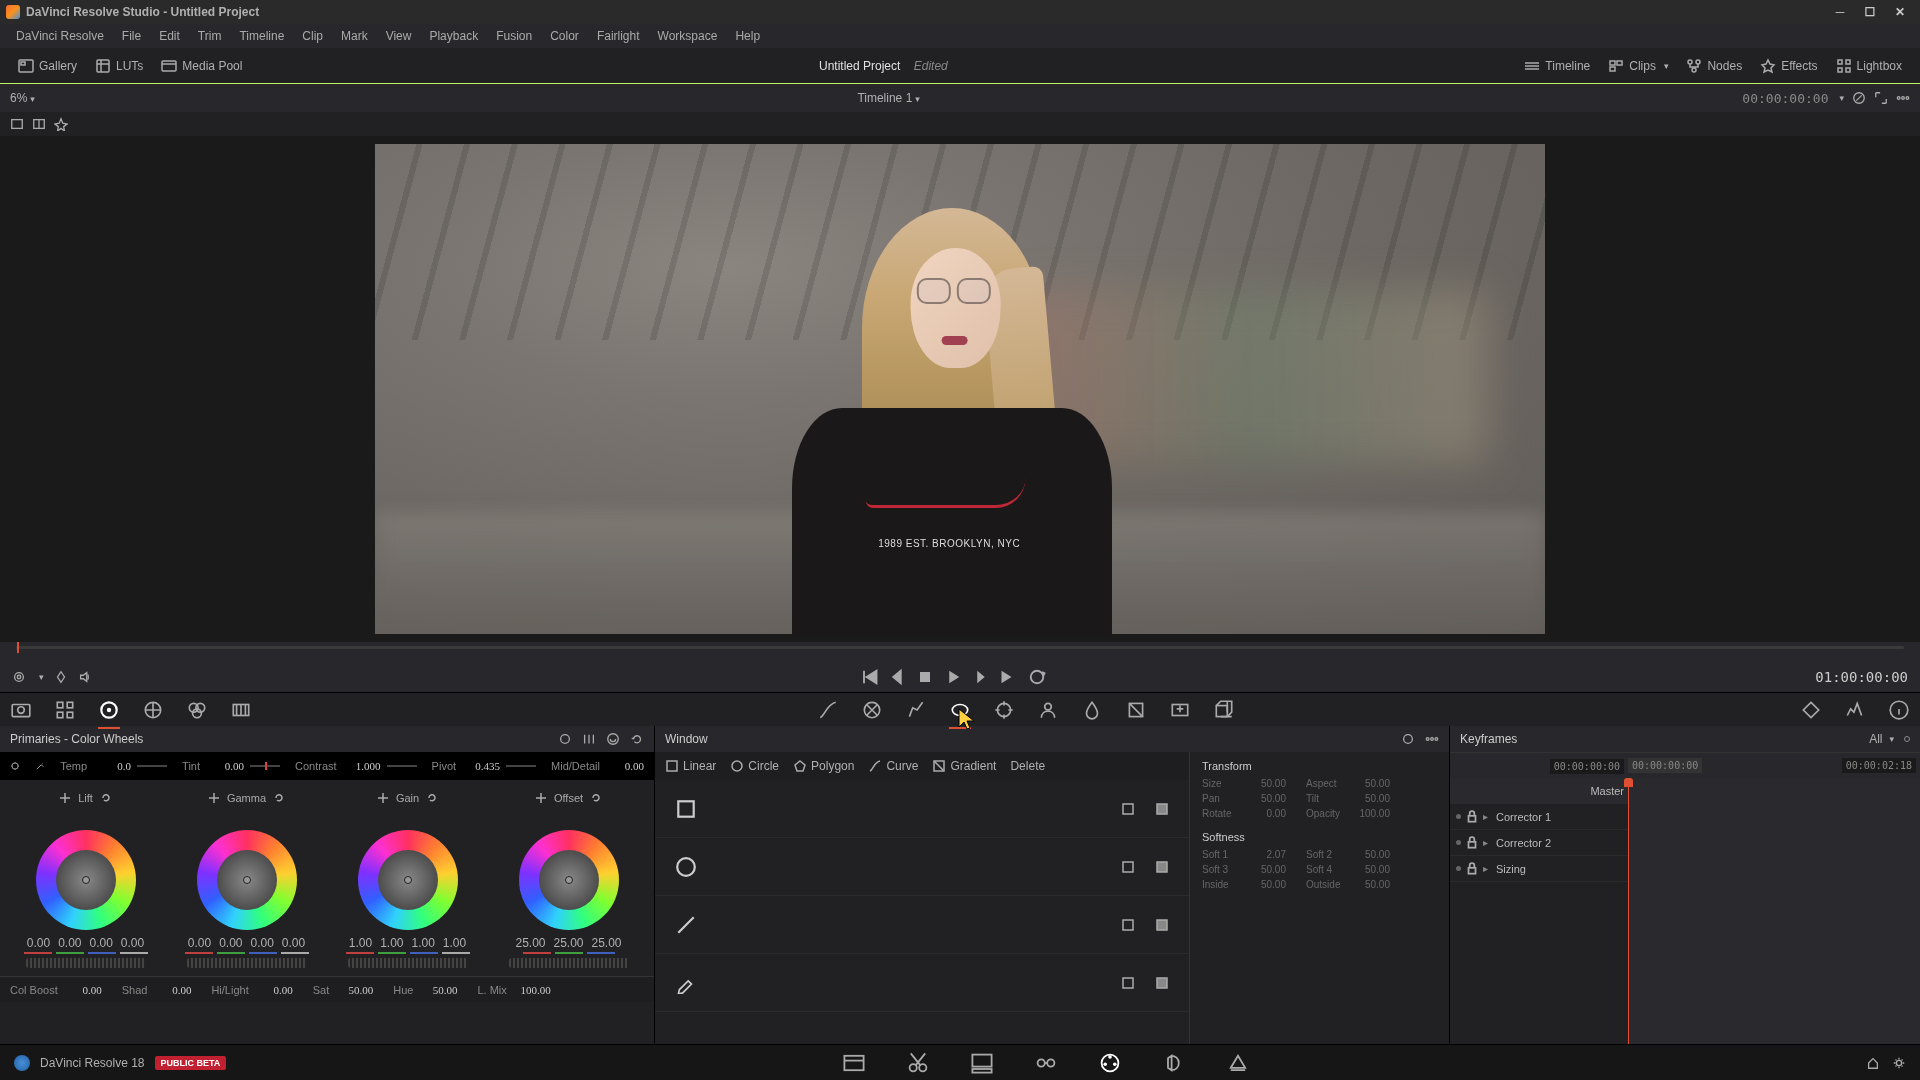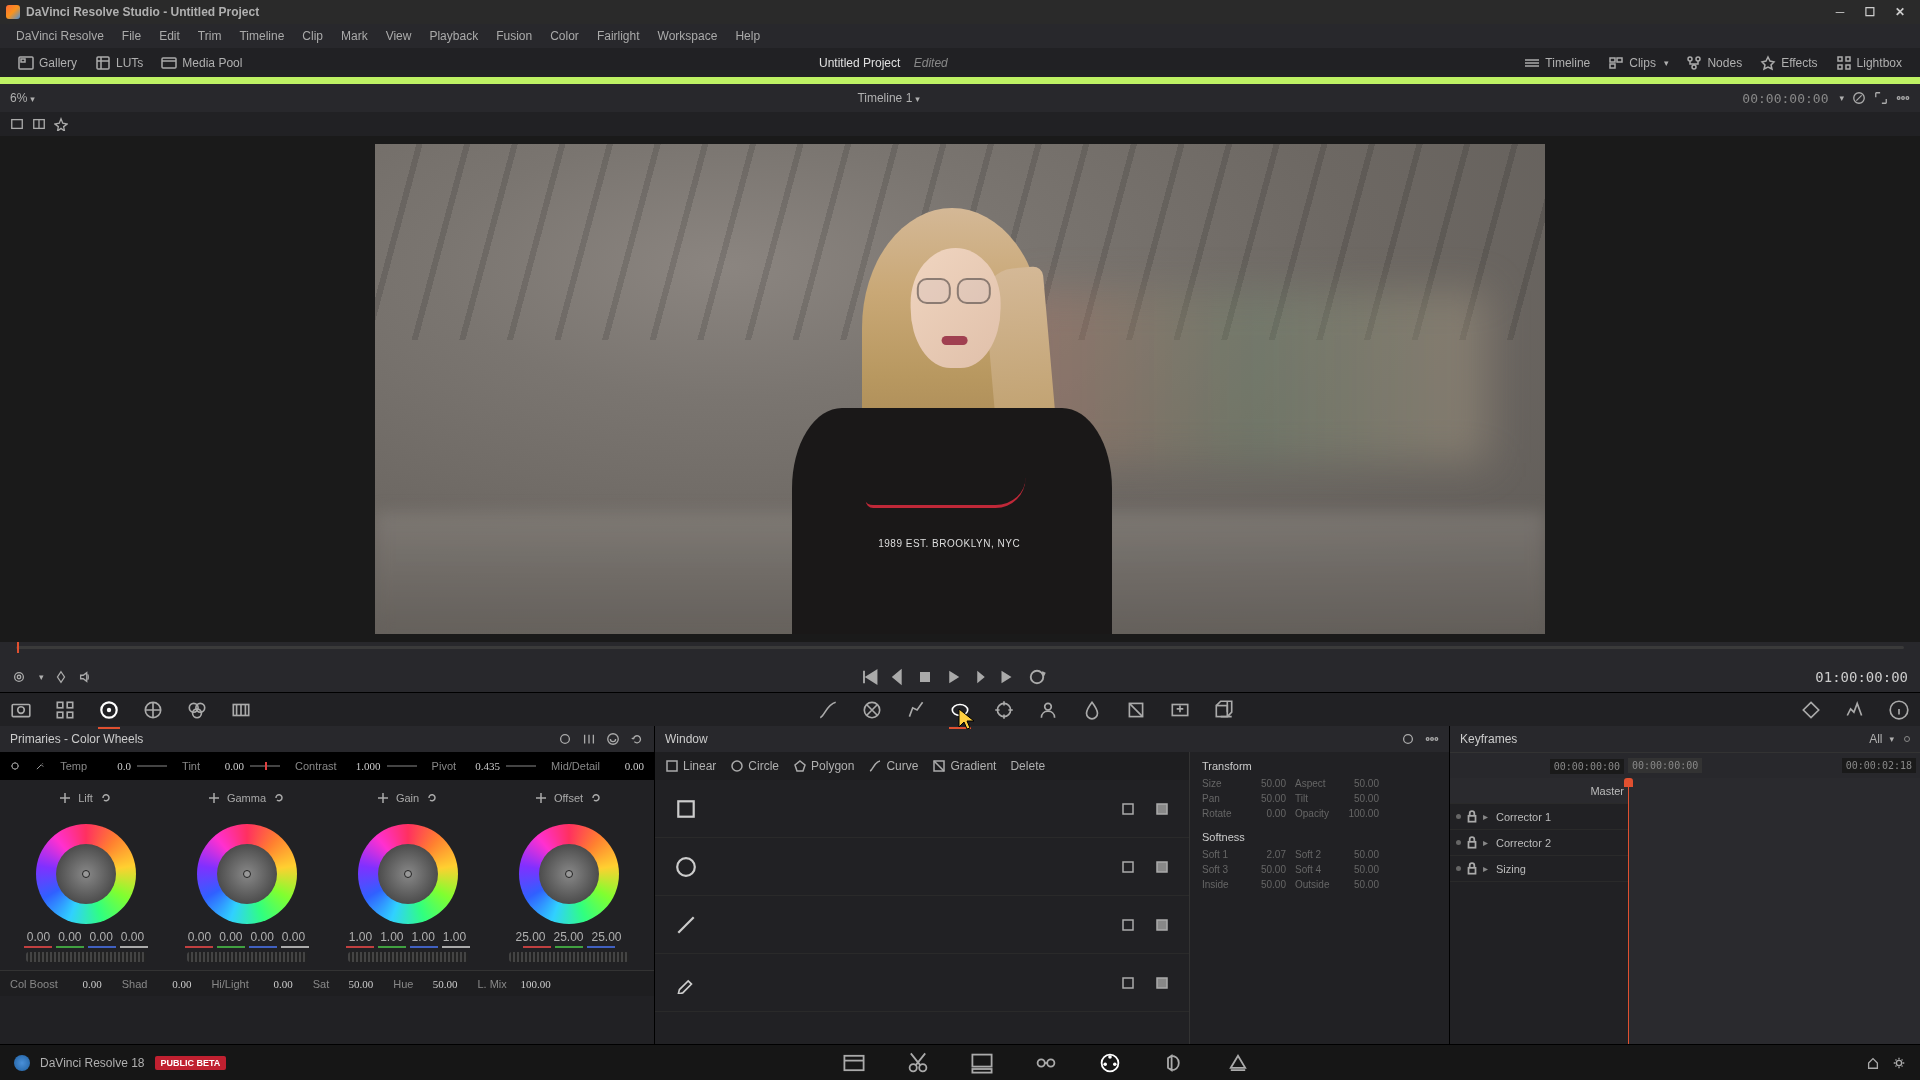--- a/index.html
+++ b/index.html
@@ -4,21 +4,21 @@
 <style>
 * { margin: 0; padding: 0; box-sizing: border-box; font-family: -apple-system, BlinkMacSystemFont, 'Segoe UI', sans-serif; font-size: 12px; color: #b0b0b0; user-select: none; }
 body { background: #1a1a1a; width: 1920px; height: 1080px; overflow: hidden; display: flex; flex-direction: column; }
 .titlebar { height: 24px; background: #2a2a2a; display: flex; align-items: center; padding: 0 6px; justify-content: space-between; font-weight: bold; }
 .titlebar-left { display: flex; align-items: center; gap: 6px; }
 .app-icon { width: 14px; height: 14px; background: linear-gradient(135deg,#ff6b35,#f7931e,#4a90d9); border-radius: 3px; }
 .window-controls { display: flex; gap: 2px; }
 .window-btn { width: 28px; height: 20px; display: flex; align-items: center; justify-content: center; color: #ccc; }
 .menubar { height: 24px; background: #28282c; display: flex; align-items: center; padding: 0 8px; gap: 2px; }
 .menu-item { padding: 3px 8px; color: #aaa; cursor: pointer; }
-.toolbar { height: 36px; background: #212124; display: flex; align-items: center; padding: 0 10px; justify-content: space-between; border-bottom: 7px solid #bef264; }
+.toolbar { height: 36px; background: #212124; display: flex; align-items: center; padding: 0 10px; justify-content: space-between; border-bottom: 1px solid #bef264; }
 .toolbar-group { display: flex; align-items: center; gap: 2px; }
 .toolbar-btn { display: flex; align-items: center; gap: 5px; padding: 4px 8px; color: #aaa; cursor: pointer; }
 .toolbar-btn svg { width: 16px; height: 16px; }
 .icon { fill: none; stroke: #aaa; stroke-width: 1.5; }
 .project-header { text-align: center; color: #e0e0e0; font-weight: 500; }
 .project-edited { color: #888; font-style: italic; margin-left: 10px; }
 .zoom-bar { height: 28px; background: #28282c; display: flex; align-items: center; padding: 0 10px; justify-content: space-between; }
 .zoom-left { display: flex; align-items: center; gap: 10px; }
 .zoom-value { color: #bbb; }
 .chevron-down { font-size: 9px; margin-left: 3px; }
@@ -63,39 +63,39 @@
 .panel-header { height: 26px; display: flex; align-items: center; padding: 0 10px; background: #28282c; justify-content: space-between; }
 .panel-title { color: #ccc; font-weight: 500; }
 .param-row { height: 28px; display: flex; align-items: center; padding: 0 10px; gap: 15px; background: #000000; }
 .param-group { display: flex; align-items: center; gap: 6px; }
 .param-label { color: #888; font-size: 11px; }
 .param-value { color: #ccc; width: 38px; text-align: right; font-size: 11px; font-family: Liberation Serif, serif; }
 .param-slider { width: 30px; height: 2px; background: #444; position: relative; }
 .param-slider.tint::after { content:''; position:absolute; left:50%; top:-3px; width:2px; height:8px; background:#e04040; }
 .wheels-row { display: flex; padding: 8px 10px; gap: 10px; }
 .wheel-col { flex: 1; display: flex; flex-direction: column; align-items: center; }
-.wheel-header { display: flex; align-items: center; gap: 6px; height: 20px; width: 100%; justify-content: center; margin-bottom: 16px; }
+.wheel-header { display: flex; align-items: center; gap: 6px; height: 20px; width: 100%; justify-content: center; margin-bottom: 22px; }
 .wheel-name { color: #aaa; font-size: 11px; }
 .color-wheel { width: 100px; height: 100px; border-radius: 50%; background: conic-gradient(from 0deg, #ff3060, #ff8030, #ffd030, #80ff30, #30ff80, #30d0ff, #3060ff, #8030ff, #ff30d0, #ff3060); position: relative; }
 .wheel-inner { position: absolute; inset: 20px; border-radius: 50%; background: radial-gradient(circle, #888 0%, #555 60%, #333 100%); }
 .wheel-center { position: absolute; left: 50%; top: 50%; transform: translate(-50%,-50%); width: 8px; height: 8px; border: 1px solid #222; border-radius: 50%; background: #999; }
 .wheel-values { display: flex; gap: 8px; margin-top: 6px; font-size: 10px; color: #bbb; }
 .wheel-jog { width: 120px; height: 10px; margin-top: 4px; background: repeating-linear-gradient(90deg, #444 0 2px, #222 2px 4px); border-radius: 3px; }
 .wheel-bars { display: flex; gap: 4px; margin-top: 2px; }
 .wheel-bar { width: 28px; height: 2px; }
 .bottom-params { height: 26px; display: flex; align-items: center; padding: 6px 10px; gap: 20px; background: #1e1e20; border-top: 1px solid #333; }
 .window-tabs { height: 28px; display: flex; align-items: center; padding: 0 10px; gap: 14px; background: #1e1e20; }
 .window-tab { display: flex; align-items: center; gap: 4px; color: #888; font-size: 11px; cursor: pointer; }
 .window-shapes { flex: 1; overflow-y: auto; }
 .shape-row { height: 58px; border-bottom: 1px solid #2a2a2a; display: flex; align-items: center; padding: 0 20px; gap: 20px; }
 .shape-icon-box { width: 22px; height: 22px; display: flex; align-items: center; justify-content: center; }
 .window-right { width: 260px; border-left: 1px solid #333; padding: 8px 12px; }
 .transform-section { margin-bottom: 12px; }
 .section-name { color: #ccc; font-size: 11px; margin-bottom: 6px; display: block; }
-.tf-row { display: flex; gap: 9px; margin-bottom: 4px; }
+.tf-row { display: flex; gap: 20px; margin-bottom: 4px; }
 .tf-field { display: flex; gap: 6px; align-items: center; }
 .tf-label { color: #666; font-size: 10px; width: 40px; }
 .tf-value { color: #666; font-size: 10px; width: 38px; text-align: right; }
 .keyframes-header { display: flex; align-items: center; justify-content: space-between; padding: 0 10px; height: 26px; background: #28282c; }
 .kf-filter { display: flex; align-items: center; gap: 4px; }
 .kf-timeline-header { height: 26px; display: flex; align-items: center; background: #28282c; padding: 0 4px; gap: 4px; border-top: 1px solid #333; }
 .kf-tc { font-family: monospace; font-size: 10px; color: #888; padding: 2px 4px; background: #1a1a1a; }
 .kf-tracks { flex: 1; position: relative; }
 .kf-playhead { position: absolute; left: 178px; top: 0; bottom: 0; width: 1px; background: #e05030; }
 .kf-playhead::before { content:''; position:absolute; top:0; left:-4px; width:9px; height:9px; background:#e05030; border-radius: 3px 3px 0 0; }

